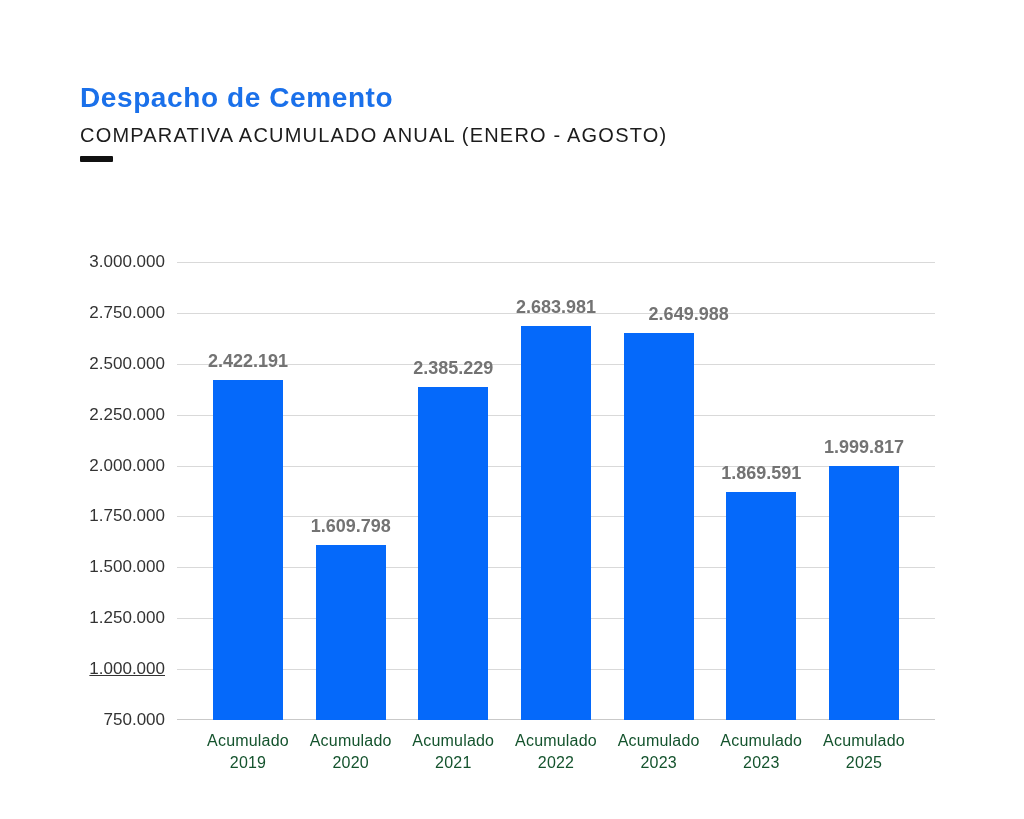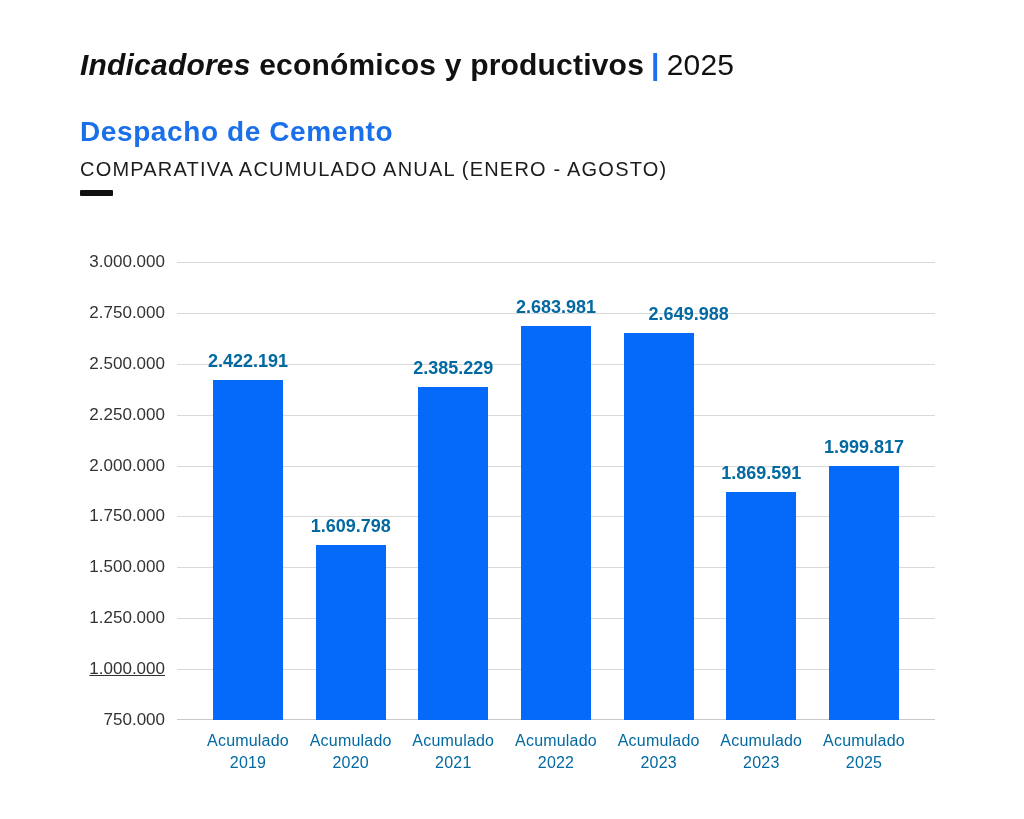--- a/index.html
+++ b/index.html
@@ -80,42 +80,41 @@
     bottom: 0;
     width: 70px;
     background: #0569fa;
   }
   .bar-value-label {
     position: absolute;
     width: 140px;
     text-align: center;
     font-size: 18px;
     font-weight: bold;
-    color: #0369a1;
+    color: #737373;
     white-space: nowrap;
   }
 
   .x-axis { position: absolute; left: 177px; top: 730px; width: 758px; height: 60px; }
   .x-tick-label {
     position: absolute;
     width: 124px;
     text-align: center;
     font-size: 16px;
-    color: #0369a1;
+    color: #14532d;
     letter-spacing: 0.2px;
     line-height: 22px;
   }
 </style>
 </head>
 <body>
 
 <div class="page">
 
   <div class="header">
-    <div class="main-title"><span class="t-italic">Indicadores</span><span>&nbsp;</span><span>económicos y productivos</span><span class="t-sep">|</span><span class="t-year">2025</span></div>
 
     <div class="section-title">Despacho de Cemento</div>
     <div class="section-subtitle">COMPARATIVA ACUMULADO ANUAL (ENERO - AGOSTO)</div>
     <div class="subtitle-dash"></div>
   </div>
 
   <div class="chart">
     <div class="y-axis" id="y-axis">
         <div class="y-tick-label" style="top: -9px;">3.000.000</div>
         <div class="y-tick-label" style="top: 41.9px;">2.750.000</div>

